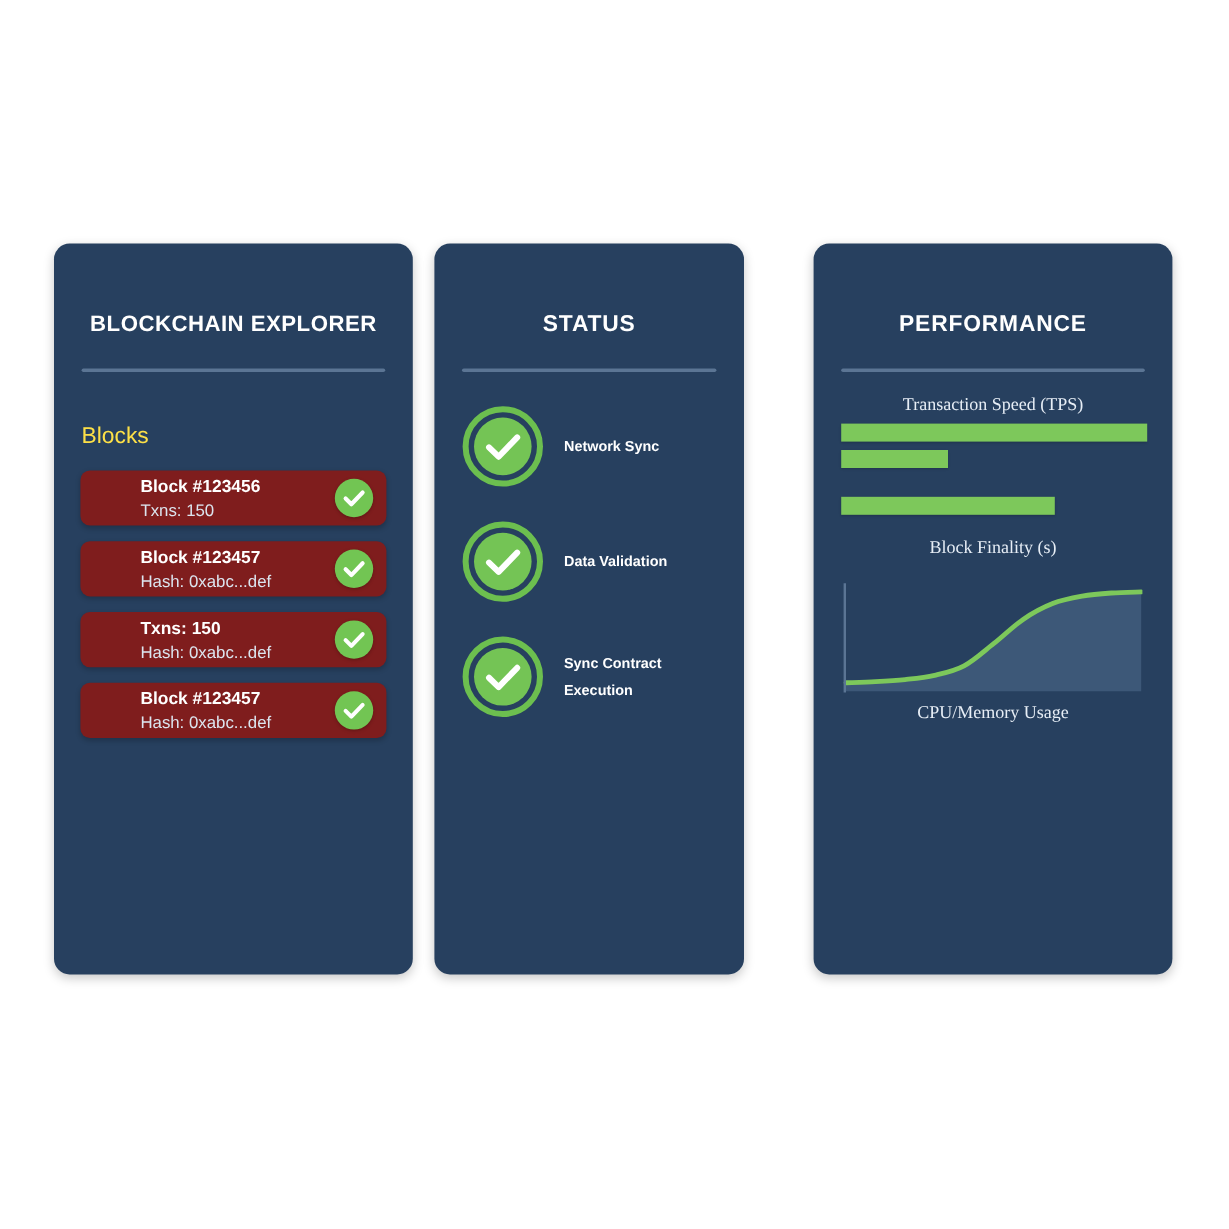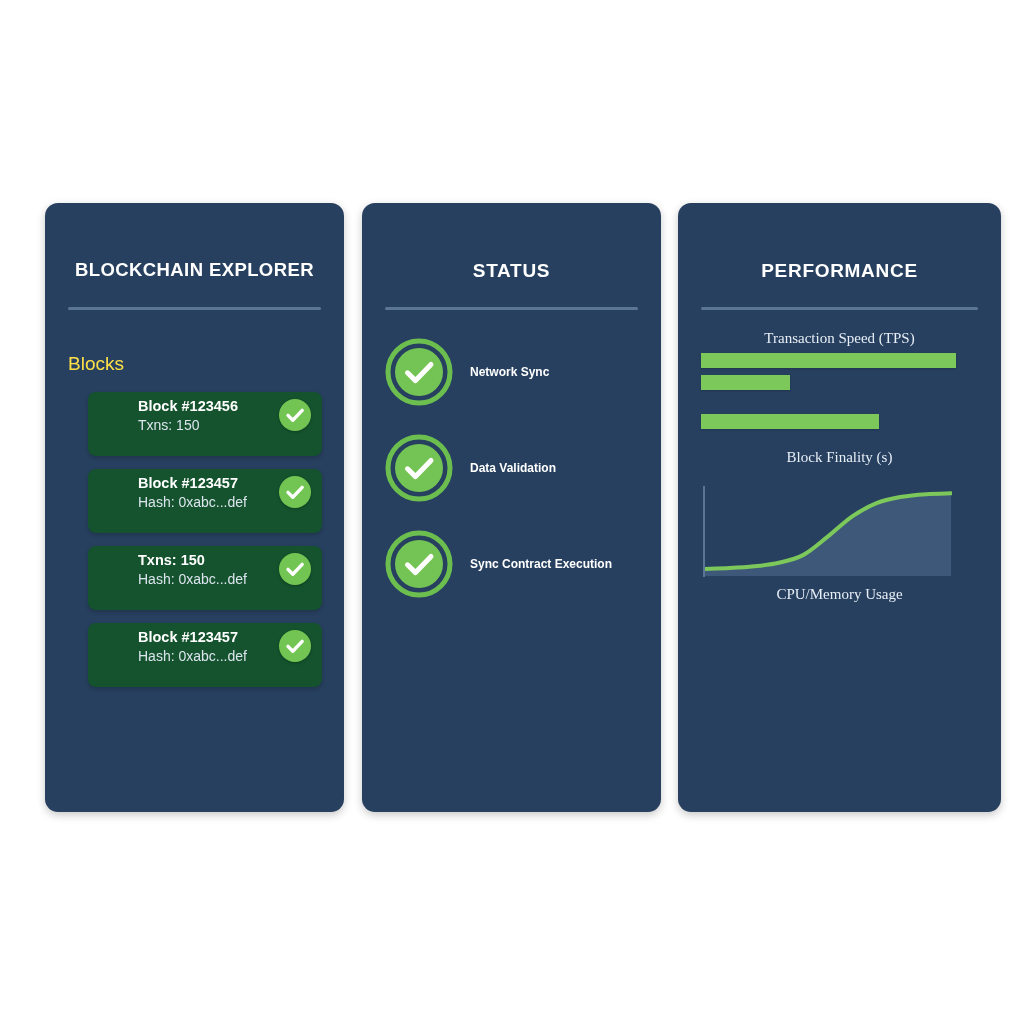--- a/index.html
+++ b/index.html
@@ -26,22 +26,22 @@
   .panel {
     position: absolute;
     top: 203px;
     height: 609px;
     background: #27405f;
     border-radius: 13px;
     box-shadow: 0 3px 9px rgba(0,0,0,0.22);
     overflow: hidden;
   }
   #panel-explorer { left: 45px;  width: 299px; }
-  #panel-status   { left: 362px; width: 299px; }
-  #panel-perf     { left: 678px; width: 299px; padding-left: 24px; }
+  #panel-status   { left: 362px; width: 258px; }
+  #panel-perf     { left: 678px; width: 299px; }
 
   .panel-title {
     position: absolute;
     left: 0;
     right: 0;
     top: 43px;
     text-align: center;
     color: #ffffff;
     font-size: 19px;
     font-weight: bold;
@@ -71,26 +71,25 @@
     line-height: 24px;
   }
   #blocks-list {
     position: absolute;
     left: 22px;
     top: 189px;
     width: 255px;
   }
   .block-row {
     position: relative;
-    height: 64px;
+    height: 46px;
     margin-bottom: 13px;
-    background: #14532d;
+    background: #7f1d1d;
     border-radius: 8px;
     box-shadow: 0 2px 4px rgba(0,0,0,0.20);
-    margin-left: 21px;
   }
   .block-text {
     position: absolute;
     left: 50px;
     top: 5px;
     right: 45px;
   }
   .block-primary {
     color: #ffffff;
     font-size: 14.5px;

